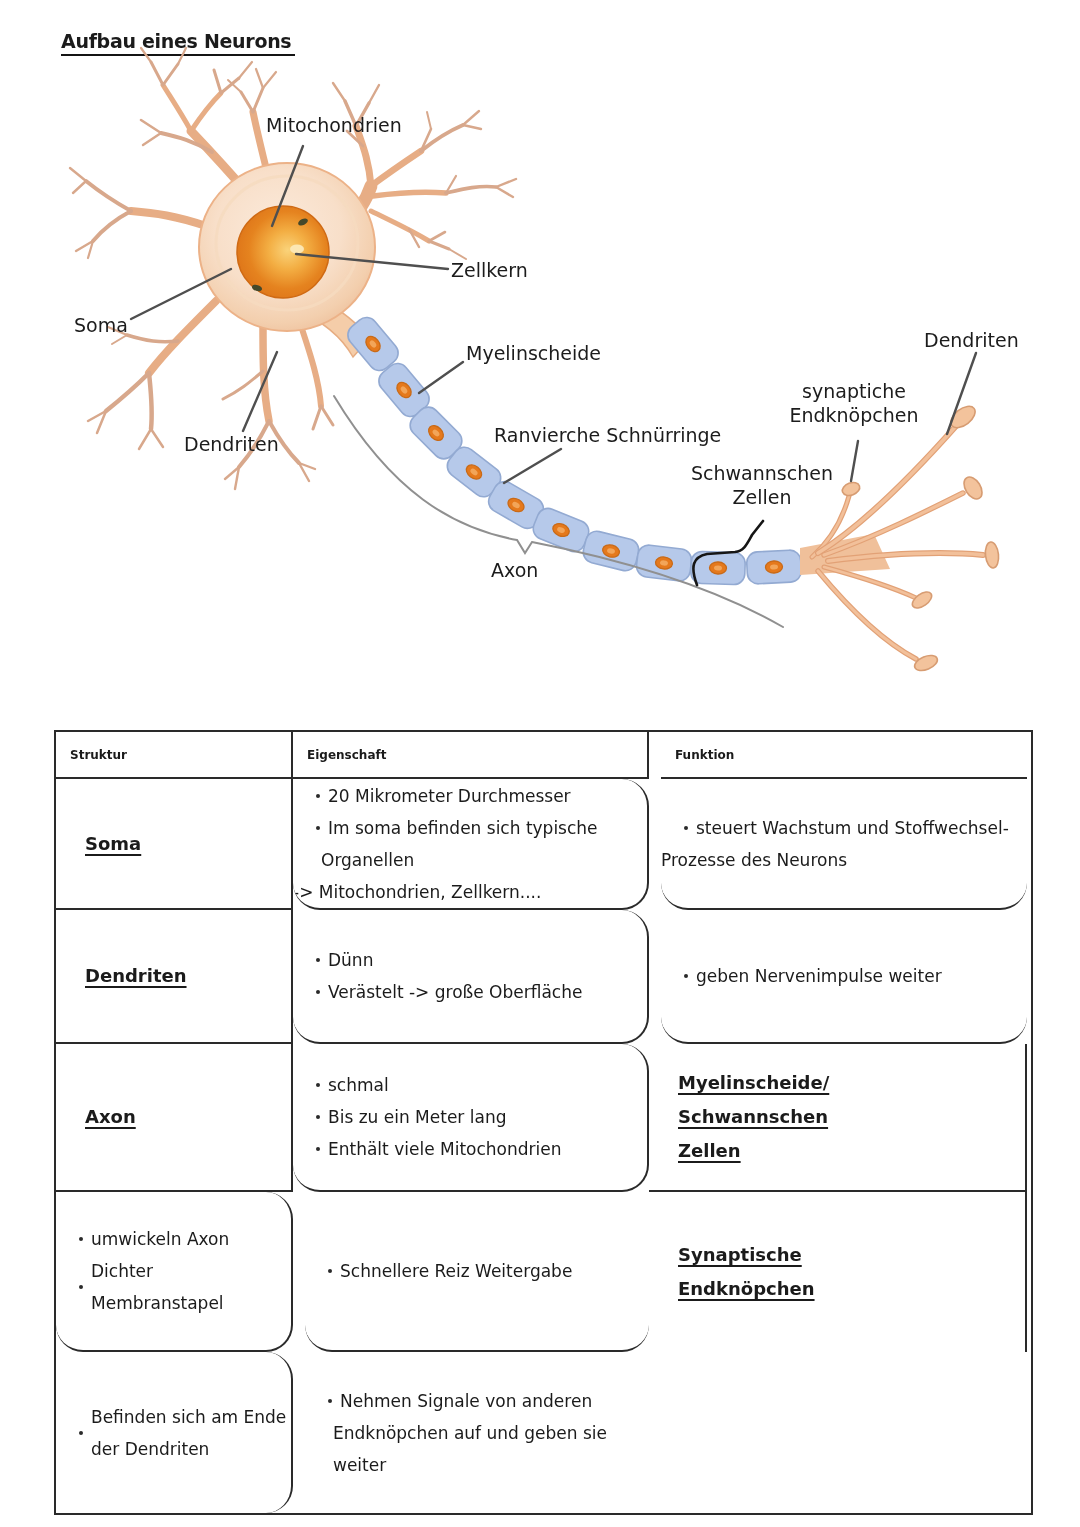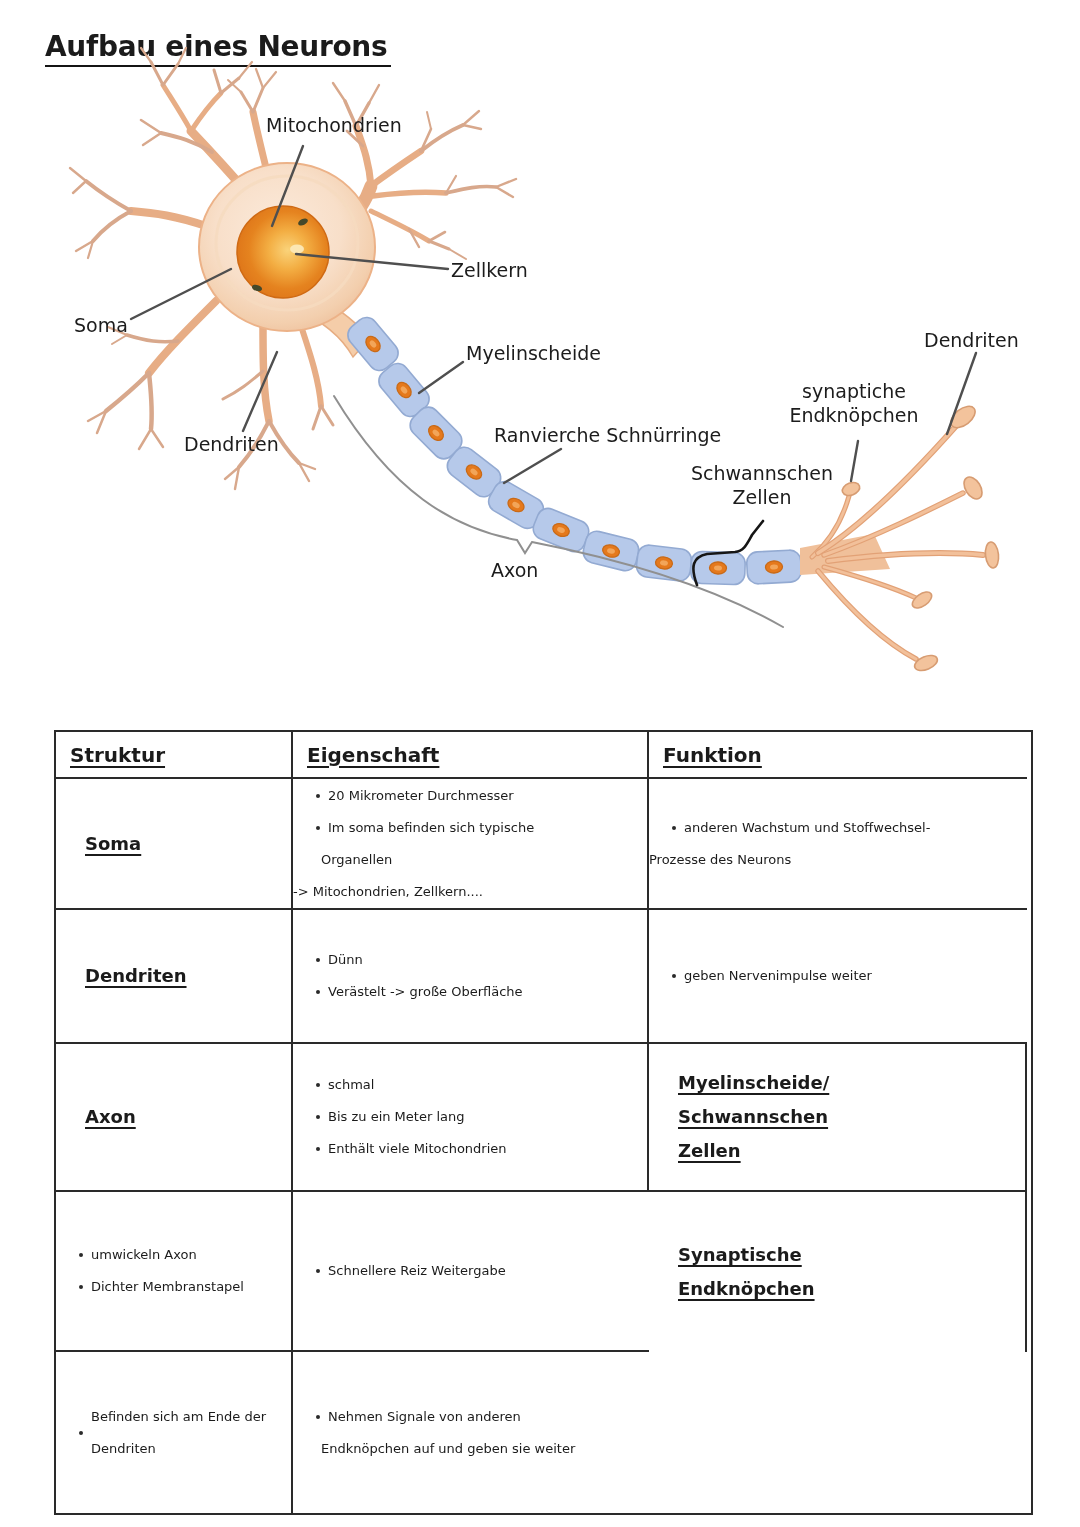--- a/index.html
+++ b/index.html
@@ -1,44 +1,44 @@
 <!DOCTYPE html>
 <html><head>
 <meta charset="utf-8">
 <style>
   html,body{margin:0;padding:0;background:#ffffff;}
   body{width:1080px;height:1527px;position:relative;overflow:hidden;
        font-family:"DejaVu Sans","Liberation Sans",sans-serif;color:#1b1b1b;}
   .page{position:absolute;inset:0;}
   
-  .title{position:absolute;left:45px;top:30px;font-size:28px;font-weight:bold;
+  .title{position:absolute;left:61px;top:30px;font-size:19px;font-weight:bold;
          letter-spacing:-0.3px;border-bottom:2.4px solid #141414;padding:0 4px 2px 0;
          white-space:nowrap;}
   
   .diagram{position:absolute;left:0;top:0;width:1000px;height:722px;}
   .diagram svg{position:absolute;left:0;top:0;}
   .lbl{position:absolute;font-size:19px;color:#1c1c1c;white-space:nowrap;line-height:24px;}
   .lbl.center{text-align:center;white-space:normal;}
   
   .ntable{position:absolute;left:54px;top:730px;width:975px;
           border:2px solid #2a2a2a;background:#fff;
           display:grid;grid-template-columns:237px 356px 378px;
           grid-template-rows:47px 131px 134px 148px 160px 161px;}
   .cell{border-right:2px solid #2a2a2a;border-bottom:2px solid #2a2a2a;
         box-sizing:border-box;display:flex;flex-direction:column;justify-content:center;
         overflow:hidden;}
-  .cell.lastcol{border-right:none;}
+  .cell.lastcol{border-right:none;margin-left:12px;}
   .cell.lastrow{border-bottom:none;}
   .hcell{justify-content:center;}
-  .hcell span{margin-left:14px;font-size:20px;font-weight:600;
-        text-decoration:underline;text-underline-offset:4px;text-decoration-thickness:1.5px;}
+  .hcell span{margin-left:14px;font-size:12px;font-weight:600;
+        text-underline-offset:4px;text-decoration-thickness:1.5px;}
   .scell{padding-left:29px;}
   .scell .sline{font-size:18px;font-weight:600;line-height:34px;}
   .scell .sline span{text-decoration:underline;text-underline-offset:4px;text-decoration-thickness:1.5px;}
-  .lcell{font-size:13px;line-height:32px;}
+  .lcell{font-size:17px;line-height:32px;border-radius:27px;}
   .li{display:flex;align-items:baseline;}
   .li .dot{width:20px;margin-left:15px;flex:none;display:flex;justify-content:center;align-self:center;}
   .li .dot::before{content:"";width:4px;height:4px;border-radius:50%;background:#2a2a2a;display:block;}
   .li .txt{flex:1;}
   .li.c .txt{padding-left:28px;}
   .li.p .txt{}
 </style>
 </head>
 <body>
 
@@ -278,21 +278,21 @@
         <div class="li c">
           <span class="txt">Organellen</span>
         </div>
         <div class="li p">
           <span class="txt">-&gt; Mitochondrien, Zellkern....</span>
         </div>
       </div>
       <div class="cell lcell lastcol">
         <div class="li b">
           <span class="dot"></span>
-          <span class="txt">anderen Wachstum und Stoffwechsel-</span>
+          <span class="txt">steuert Wachstum und Stoffwechsel-</span>
         </div>
         <div class="li p">
           <span class="txt">Prozesse des Neurons</span>
         </div>
       </div>
       <div class="cell scell">
         <div class="sline"><span>Dendriten</span></div>
       </div>
       <div class="cell lcell">
         <div class="li b">

